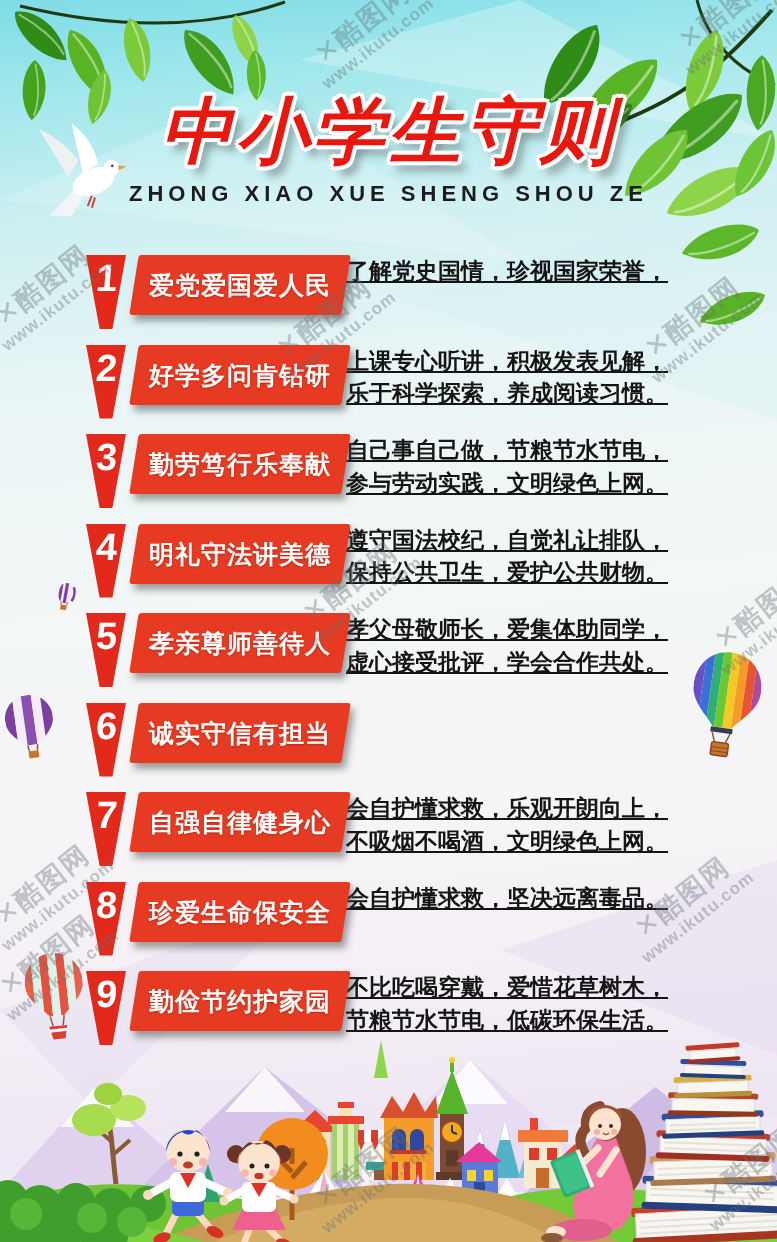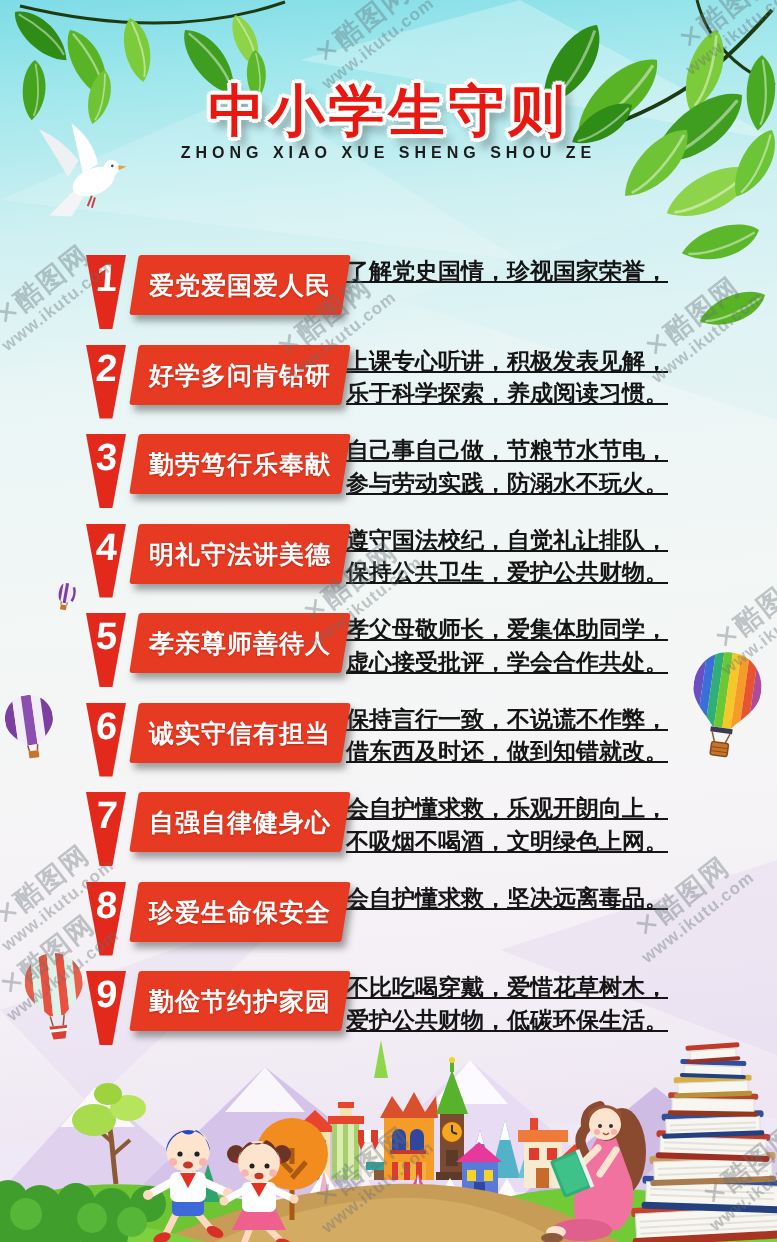--- a/index.html
+++ b/index.html
@@ -8,25 +8,26 @@
     font-family:"Liberation Sans","DejaVu Sans",sans-serif;
     background:linear-gradient(175deg,#7edce6 0%,#9fe7ec 7%,#cff0f2 18%,#e9f5f5 30%,
       #f3f7f6 48%,#f6f4f6 65%,#f3eef5 80%,#ece4f2 92%,#e6dcee 100%);
   }
   .bg-poly{position:absolute;left:0;top:0;z-index:1;}
   .dove{position:absolute;left:38px;top:120px;z-index:6;}
   .leaves-tl{position:absolute;left:0;top:0;z-index:12;}
   .leaves-tr{position:absolute;right:0;top:0;z-index:12;}
   .title-wrap{position:absolute;left:0;top:82px;width:100%;text-align:center;z-index:15;}
   .title-wrap h1{
-    margin:0;font-size:56px;font-weight:900;letter-spacing:4px;color:#e8170f;line-height:1.04;
+    margin:12px;font-size:72px;font-weight:900;letter-spacing:4px;color:#e8170f;line-height:1.04;
     text-shadow:-3px -3px 0 #fff,3px -3px 0 #fff,-3px 3px 0 #fff,3px 3px 0 #fff,
       0 -4px 0 #fff,0 4px 0 #fff,-4px 0 0 #fff,4px 0 0 #fff,7px 9px 9px rgba(40,40,40,.45);
+    font-style:italic;
   }
-  .subtitle{margin-top:4px;font-size:16px;font-weight:bold;letter-spacing:5px;color:#1c1c1c;}
+  .subtitle{margin-top:4px;font-size:22px;font-weight:bold;letter-spacing:5px;color:#1c1c1c;}
   .rules{position:absolute;left:86px;top:255px;z-index:20;}
   .rule{display:flex;align-items:flex-start;height:74px;margin-bottom:15.5px;}
   .flag{
     flex:0 0 40px;width:40px;height:74px;background:#e3291b;
     clip-path:polygon(0 0,100% 0,66% 100%,34% 100%);
     display:flex;justify-content:center;color:#fff;font-size:38px;font-weight:bold;
     filter:drop-shadow(4px 5px 4px rgba(70,70,70,.45));
   }
   .flag span{margin-top:2px;transform:skewX(-4deg);}
   .banner{
@@ -145,21 +146,21 @@
     </div>
     <div class="rule">
       <div class="flag">
           <span>3</span>
         </div>
       <div class="banner">
           <span>勤劳笃行乐奉献</span>
         </div>
       <div class="desc">
         <div>自己事自己做，节粮节水节电，</div>
-        <div>参与劳动实践，防溺水不玩火。</div>
+        <div>参与劳动实践，文明绿色上网。</div>
       </div>
     </div>
     <div class="rule">
       <div class="flag">
           <span>4</span>
         </div>
       <div class="banner">
           <span>明礼守法讲美德</span>
         </div>
       <div class="desc">
@@ -179,24 +180,20 @@
         <div>虚心接受批评，学会合作共处。</div>
       </div>
     </div>
     <div class="rule">
       <div class="flag">
           <span>6</span>
         </div>
       <div class="banner">
           <span>诚实守信有担当</span>
         </div>
-      <div class="desc">
-        <div>保持言行一致，不说谎不作弊，</div>
-        <div>借东西及时还，做到知错就改。</div>
-      </div>
     </div>
     <div class="rule">
       <div class="flag">
           <span>7</span>
         </div>
       <div class="banner">
           <span>自强自律健身心</span>
         </div>
       <div class="desc">
         <div>会自护懂求救，乐观开朗向上，</div>
@@ -216,21 +213,21 @@
     </div>
     <div class="rule">
       <div class="flag">
           <span>9</span>
         </div>
       <div class="banner">
           <span>勤俭节约护家园</span>
         </div>
       <div class="desc">
         <div>不比吃喝穿戴，爱惜花草树木，</div>
-        <div>爱护公共财物，低碳环保生活。</div>
+        <div>节粮节水节电，低碳环保生活。</div>
       </div>
     </div>
   </div>
 
   <svg class="balloon" style="left:53px;top:583px;" width="24" height="30" viewBox="0 0 24 30">
     <g transform="rotate(10 12 15)">
       <ellipse cx="12" cy="10" rx="9" ry="10" fill="#f0eaf6"></ellipse>
       <path d="M8,1 C4,4 4,16 8,19 Z" fill="#7b3fa0"></path>
       <path d="M12,0 L12,20" stroke="#7b3fa0" stroke-width="3"></path>
       <path d="M19,3 C21,7 21,13 19,17" stroke="#7b3fa0" stroke-width="2.5" fill="none"></path>

